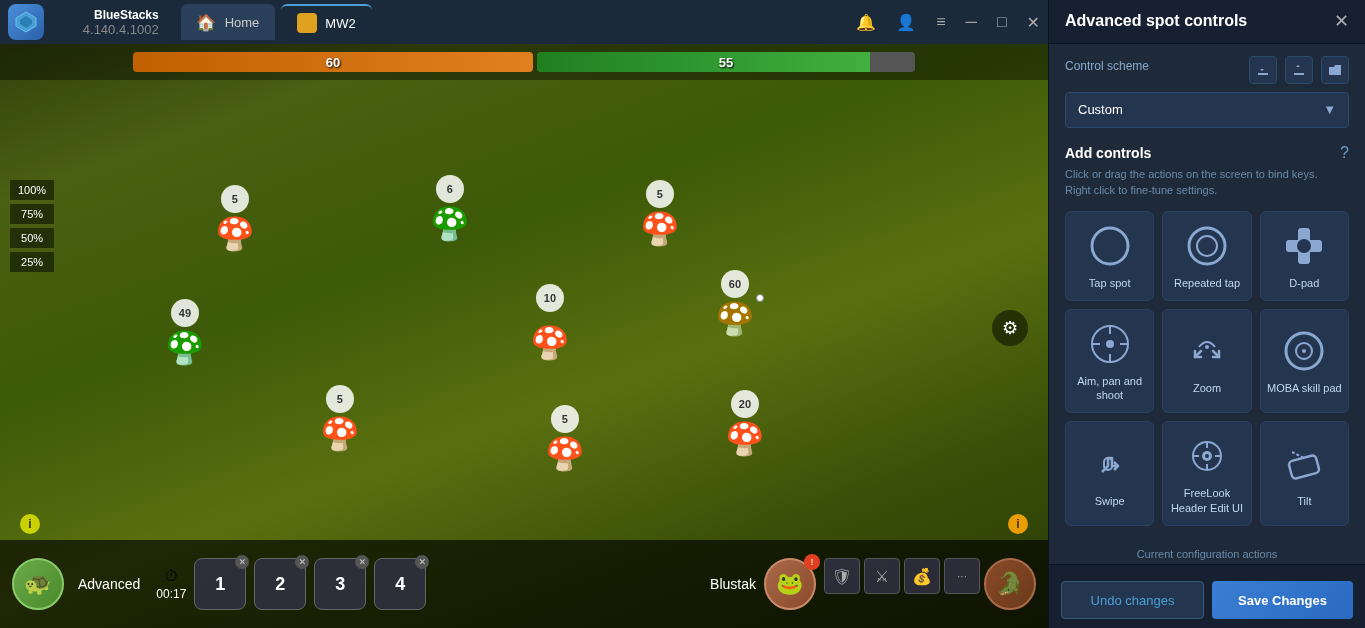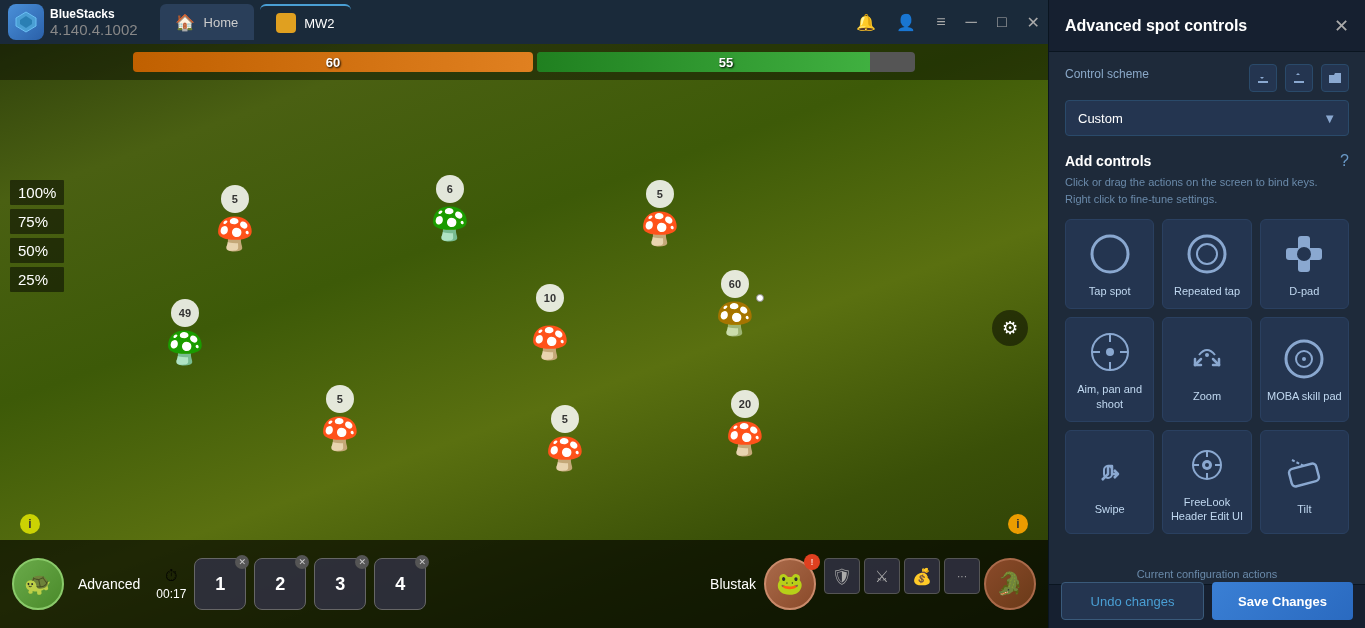--- a/index.html
+++ b/index.html
@@ -46,25 +46,27 @@
 
     .bs-title-block {
       display: flex;
       flex-direction: column;
     }
 
     .bs-name {
       color: white;
       font-size: 12px;
       font-weight: bold;
+      margin-left: 44px;
     }
 
     .bs-version {
       color: #888;
-      font-size: 15px;
+      font-size: 13px;
+      text-align: right;
     }
 
     .tab {
       height: 36px;
       padding: 0 16px;
       border-radius: 6px 6px 0 0;
       display: flex;
       align-items: center;
       gap: 8px;
       cursor: pointer;
@@ -163,24 +165,24 @@
       left: 10px;
       top: 180px;
       display: flex;
       flex-direction: column;
       gap: 4px;
     }
 
     .pct-item {
       background: rgba(0,0,0,0.5);
       color: white;
-      font-size: 15px;
+      font-size: 11px;
       padding: 4px 8px;
       border-radius: 1px;
-      text-align: left;
+      text-align: center;
     }
 
     
     .gear-btn {
       position: absolute;
       right: 20px;
       top: 310px;
       width: 36px;
       height: 36px;
       background: rgba(0,0,0,0.5);
@@ -544,27 +546,27 @@
 
     .control-label {
       color: #c0d8f0;
       font-size: 11px;
       text-align: center;
       line-height: 1.3;
     }
 
     
     .bottom-actions {
-      height: 44px;
+      height: 64px;
       background: #162030;
       border-top: 1px solid #0a1520;
       display: flex;
-      align-items: flex-end;
+      align-items: flex-start;
       justify-content: space-between;
-      padding: 8px 12px;
+      padding: 16px 12px;
       gap: 8px;
     }
 
     .undo-btn {
       flex: 1;
       height: 38px;
       background: #243550;
       border: 1px solid #3a5a7a;
       border-radius: 4px;
       color: #4a9fd4;

